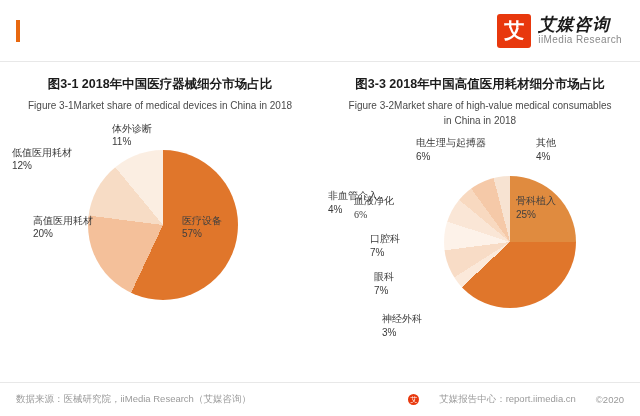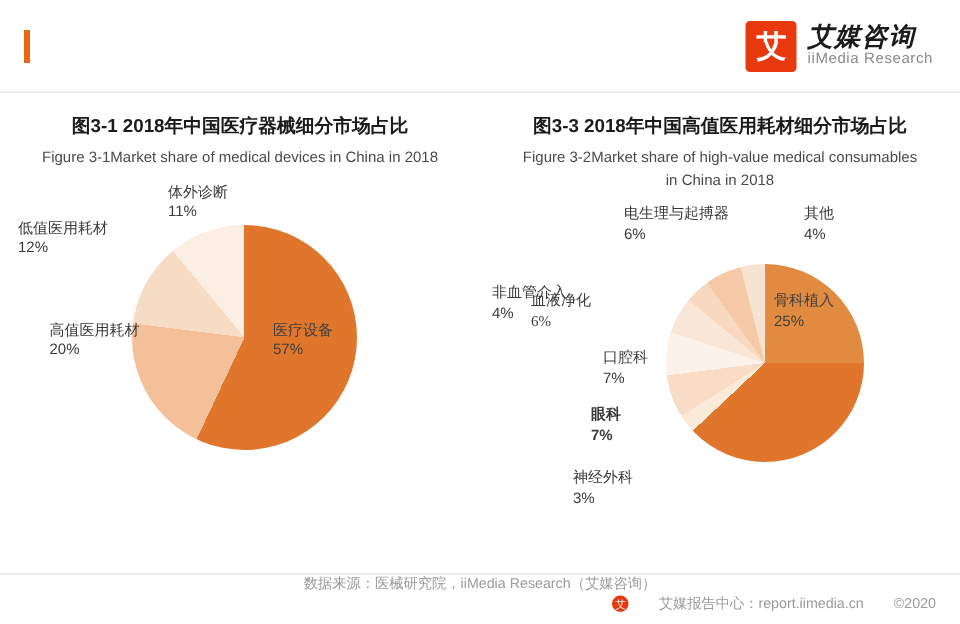--- a/index.html
+++ b/index.html
@@ -66,21 +66,21 @@
     white-space:nowrap;
   }
   .lbl .v { display:block; }
   .lbl.inside { color:#3f3f3f; }
 
   
   .footer {
     position:absolute; left:0; bottom:0; width:100%; height:34px;
     border-top:1px solid #e8e8e8;
     display:flex; align-items:center; padding:0 16px;
-    font-size:9.5px; color:#9a9a9a;flex-direction:column;
+    font-size:9.5px; color:#9a9a9a;
   }
   .foot-right { margin-left:auto; display:flex; align-items:center; gap:20px;padding-left:44px; }
   .foot-dot {
     width:11px; height:11px; border-radius:50%; background:#e8380d; color:#fff;
     font-size:7px; display:flex; align-items:center; justify-content:center;
   }
 </style>
 </head>
 <body>
 
@@ -158,25 +158,25 @@
           <span class="v">6%</span>
         </div>
         <div class="lbl" style="left:2px; top:28px;margin-top:29px;">
           <span>非血管介入</span>
           <span class="v">4%</span>
         </div>
         <div class="lbl" style="left:28px; top:62px;font-family:Liberation Serif, serif;">
           <span>血液净化</span>
           <span class="v">6%</span>
         </div>
-        <div class="lbl" style="left:44px; top:100px;margin-left:32px;">
+        <div class="lbl" style="left:44px; top:100px;">
           <span>口腔科</span>
           <span class="v">7%</span>
         </div>
-        <div class="lbl" style="left:68px; top:138px;font-weight:bold;">
+        <div class="lbl" style="left:48px; top:138px;">
           <span>眼科</span>
           <span class="v">7%</span>
         </div>
         <div class="lbl" style="left:56px; top:180px;">
           <span>神经外科</span>
           <span class="v">3%</span>
         </div>
       </div>
     </div>
   </div>

